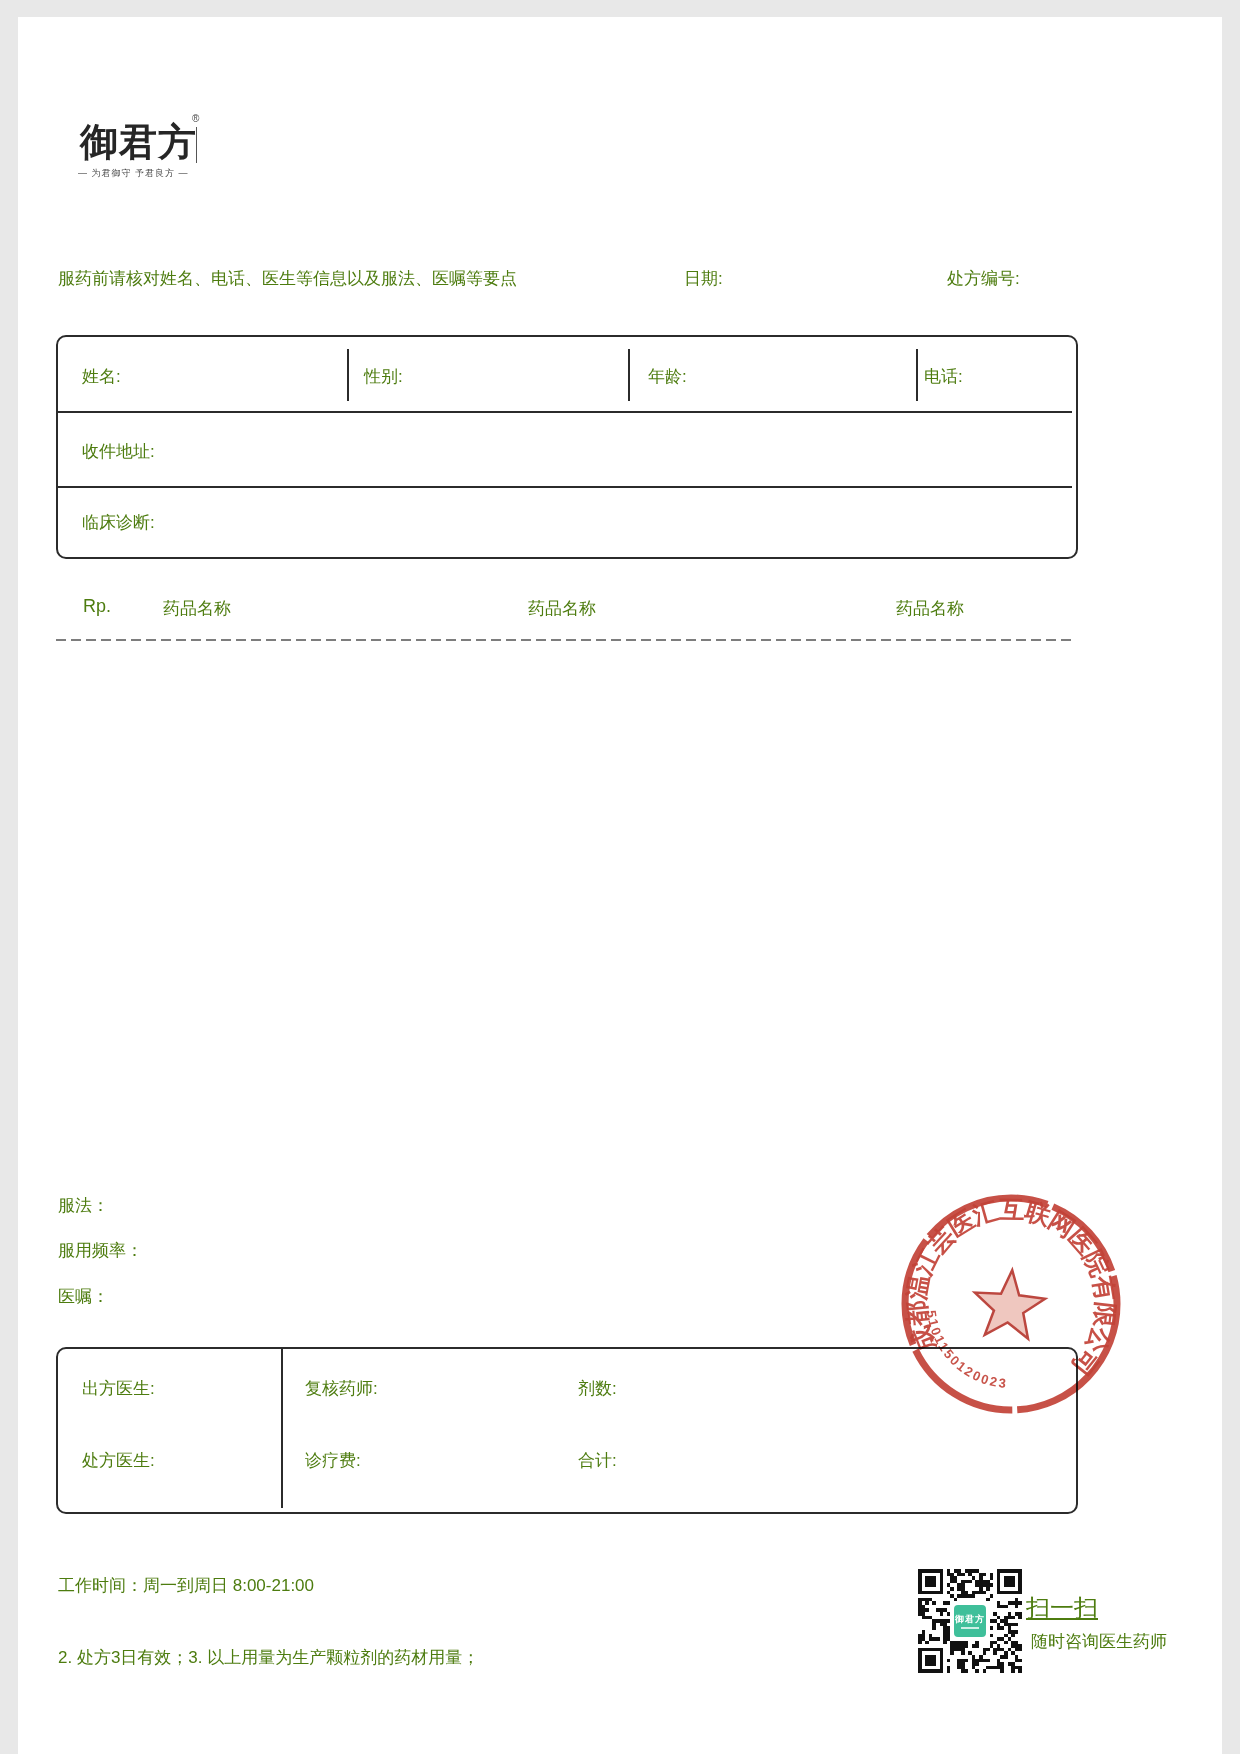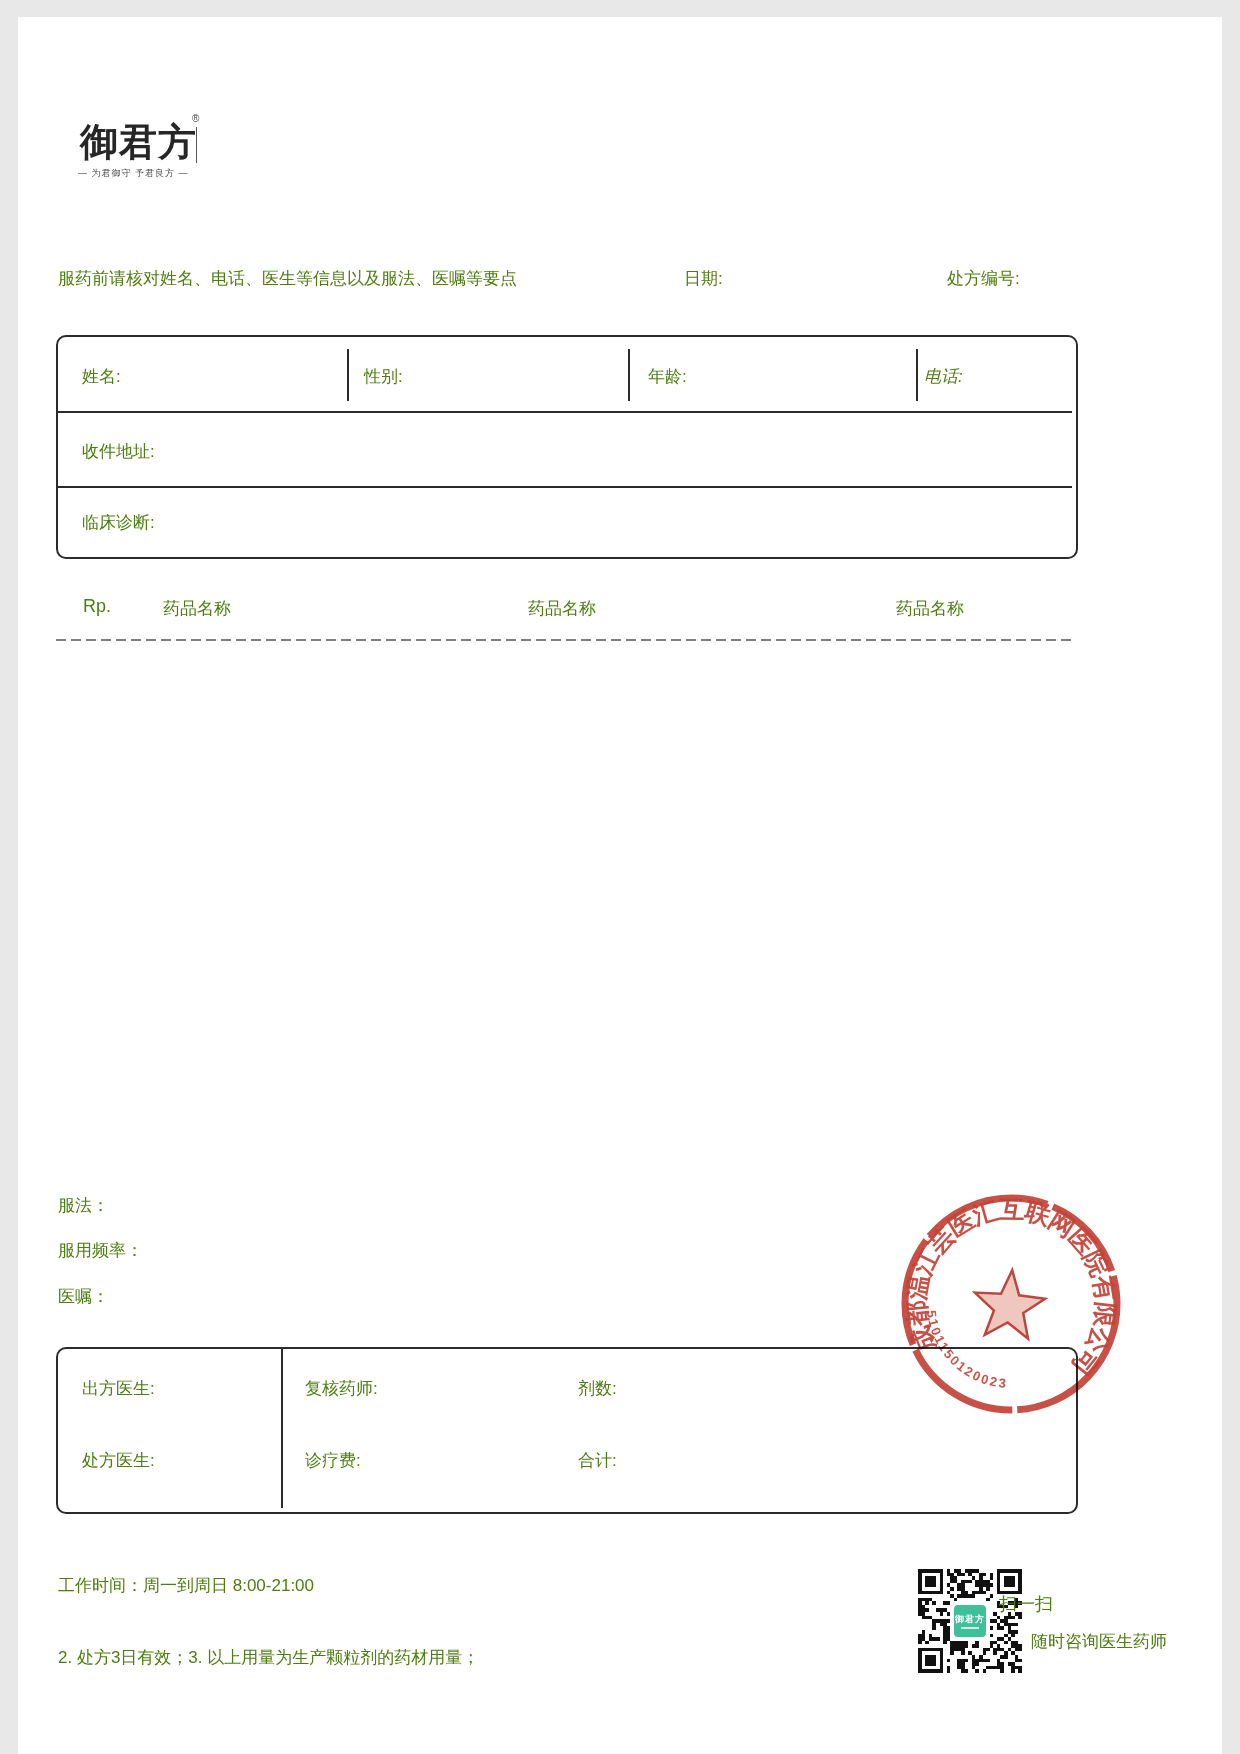--- a/index.html
+++ b/index.html
@@ -51,21 +51,21 @@
 
   <div class="round-box" style="left:38px;top:318px;width:1018px;height:220px;"></div>
   <div class="vdiv" style="left:329px;top:332px;height:52px;"></div>
   <div class="vdiv" style="left:610px;top:332px;height:52px;"></div>
   <div class="vdiv" style="left:898px;top:332px;height:52px;"></div>
   <div class="hline" style="left:40px;top:394px;width:1014px;"></div>
   <div class="hline" style="left:40px;top:469px;width:1014px;"></div>
   <div class="lbl" style="left:64px;top:348px;">姓名:</div>
   <div class="lbl" style="left:346px;top:348px;">性别:</div>
   <div class="lbl" style="left:630px;top:348px;">年龄:</div>
-  <div class="lbl" style="left:906px;top:348px;font-style:italic;">电话:</div>
+  <div class="lbl" style="left:906px;top:348px;">电话:</div>
   <div class="lbl" style="left:64px;top:423px;">收件地址:</div>
   <div class="lbl" style="left:64px;top:494px;">临床诊断:</div>
 
   <div class="lbl" style="left:65px;top:579px;font-size:18px;">Rp.</div>
   <div class="lbl" style="left:145px;top:580px;">药品名称</div>
   <div class="lbl" style="left:510px;top:580px;">药品名称</div>
   <div class="lbl" style="left:878px;top:580px;">药品名称</div>
   <div class="dashed-line"></div>
 
   <div class="lbl" style="left:40px;top:1177px;">服法：</div>
@@ -354,16 +354,16 @@
         <rect x="18" y="28" width="1" height="1"></rect>
         <rect x="23" y="28" width="1" height="1"></rect>
         <rect x="26" y="28" width="1" height="1"></rect>
         <rect x="28" y="28" width="1" height="1"></rect>
       </g>
   </svg>
   <div class="qr-center">
     <span>御君方</span>
     <i></i>
   </div>
-  <div class="lbl" style="left:981px;top:1575px;font-size:18px;">扫一扫</div>
+  <div class="lbl" style="left:1008px;top:1575px;font-size:24px;text-decoration:underline;">扫一扫</div>
   <div class="lbl" style="left:1013px;top:1613px;">随时咨询医生药师</div>
 
 </div>
 
 </body></html>

